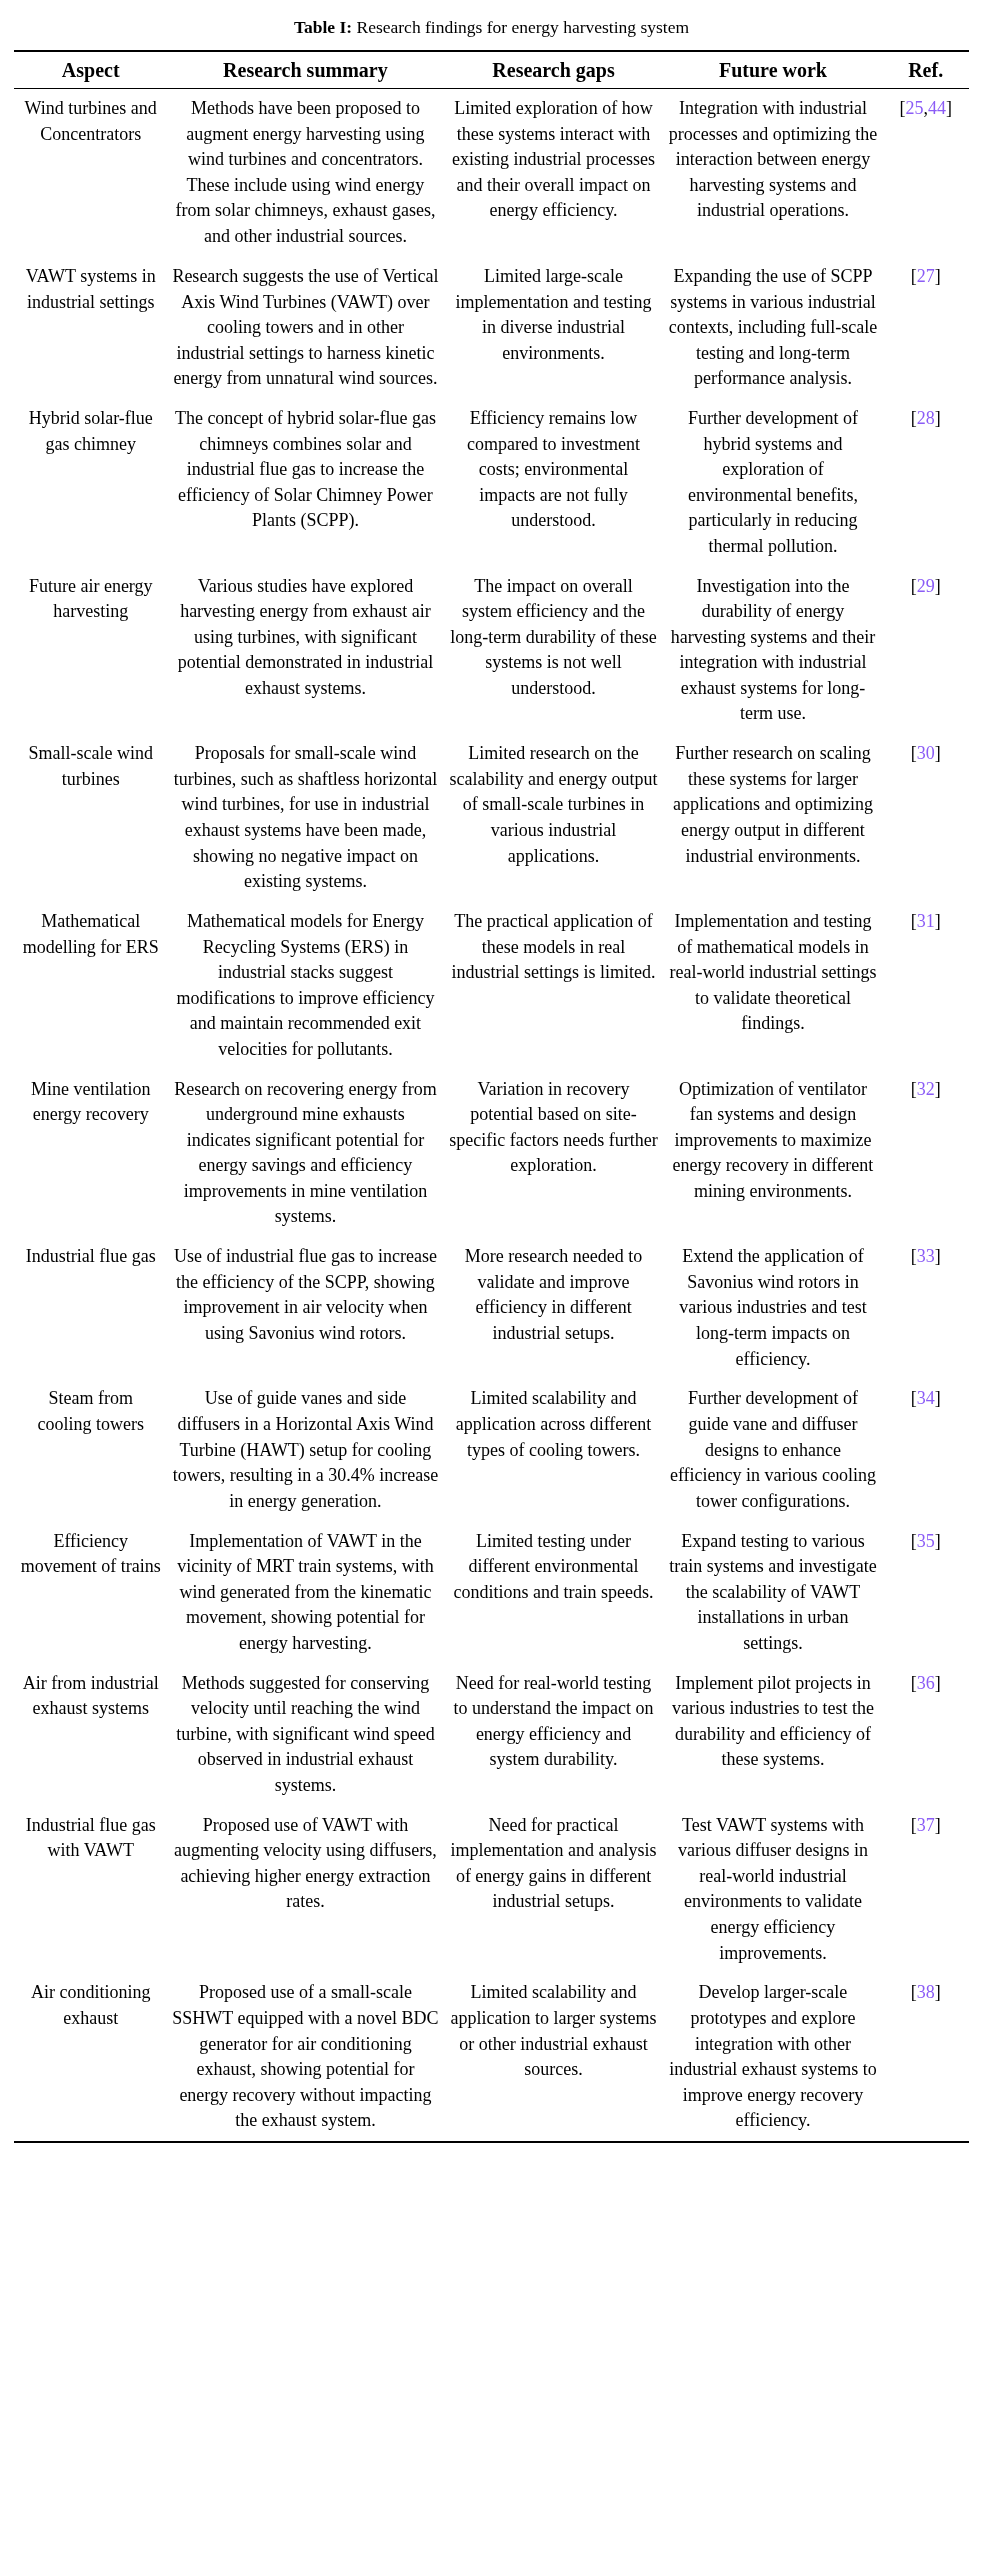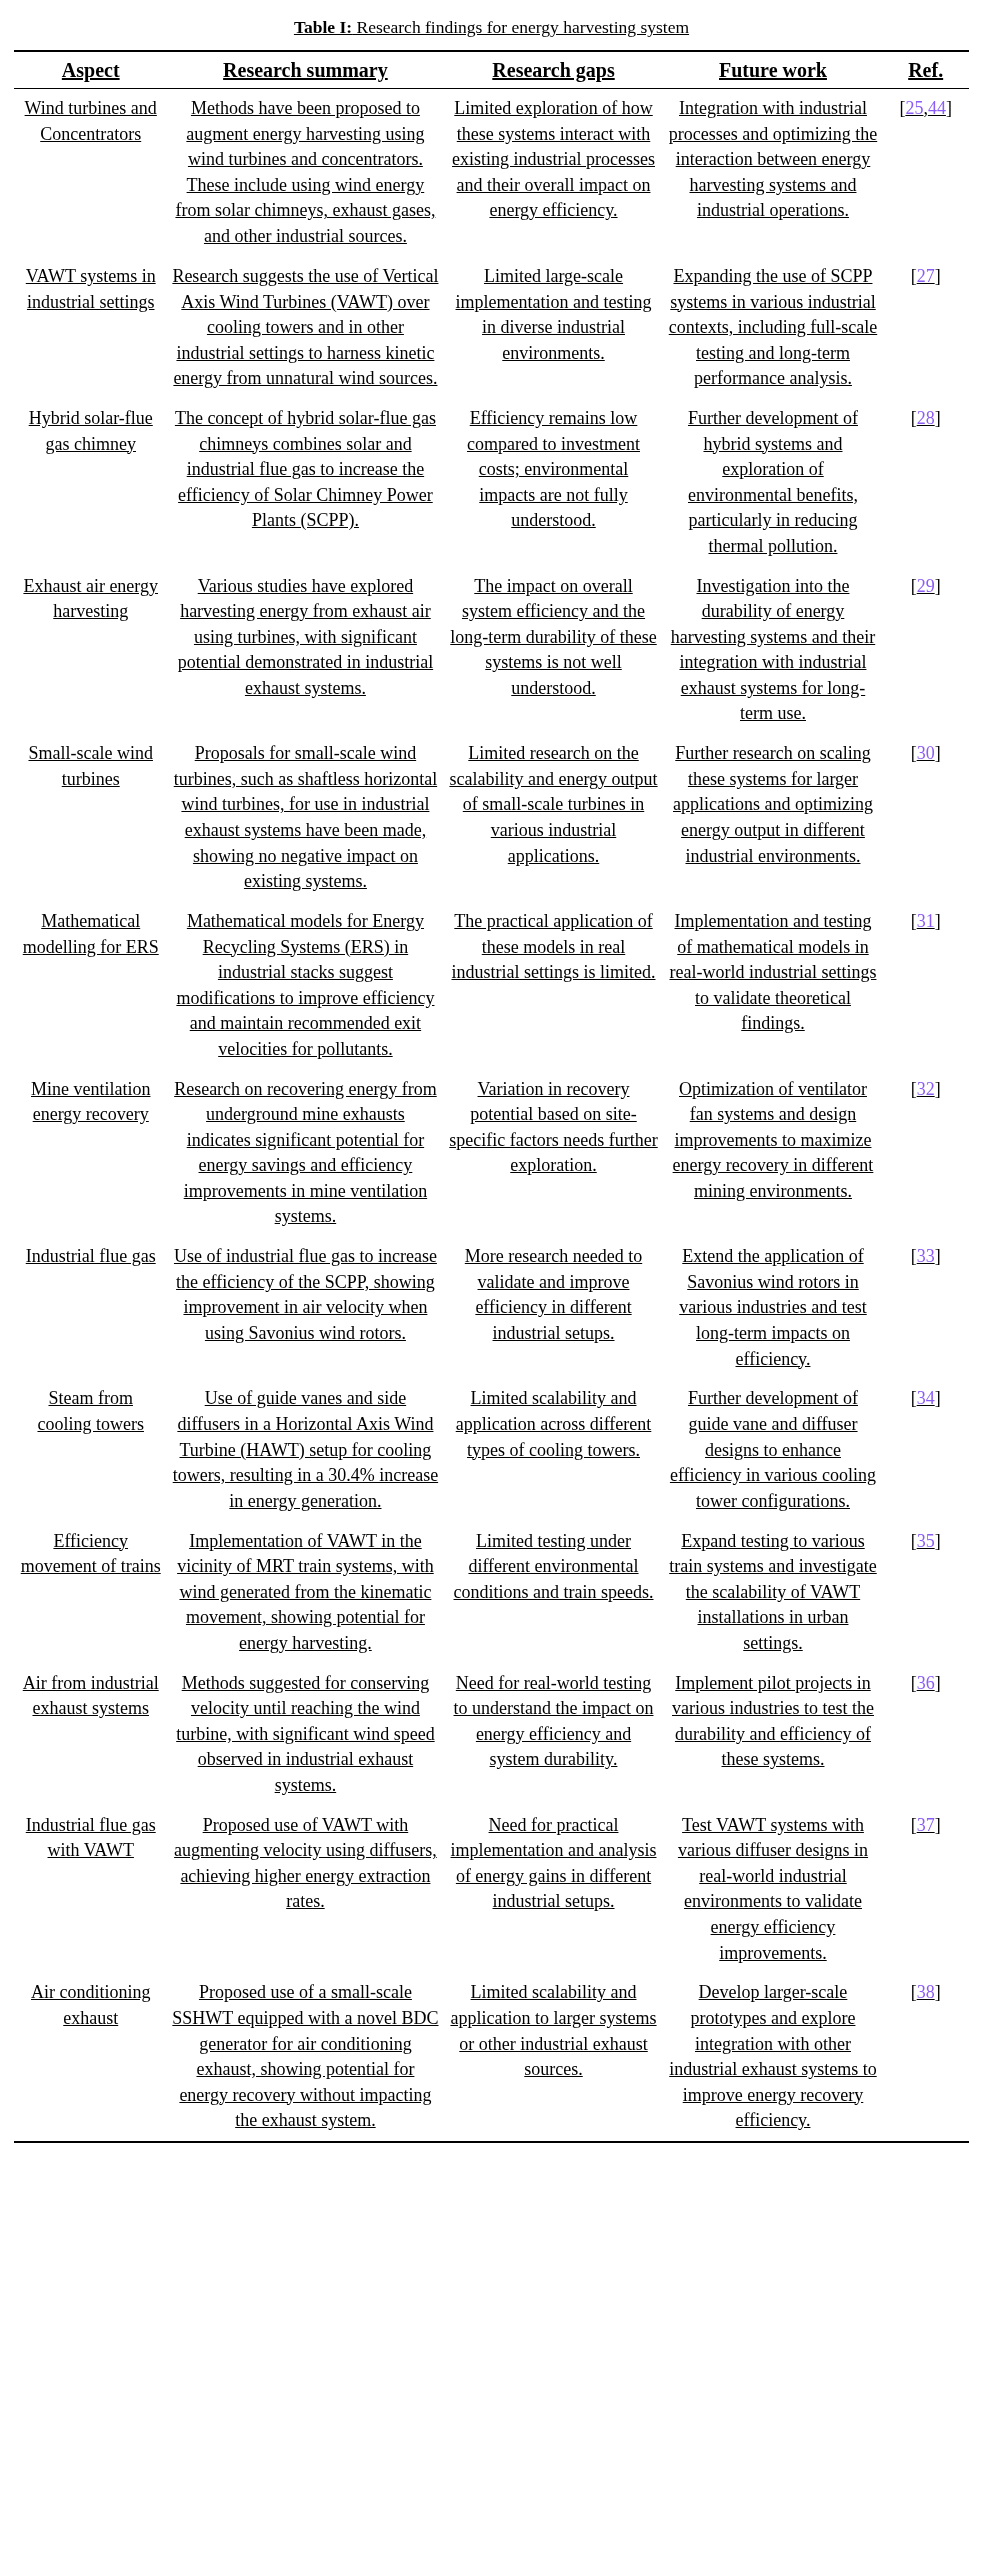--- a/index.html
+++ b/index.html
@@ -10,21 +10,20 @@
   body {
     width: 983px;
     min-height: 2790px;
     font-family: "Liberation Serif", "DejaVu Serif", serif;
     color: #000000;
     box-sizing: border-box;
   }
   .page {
     padding: 13.4px 14.4px 5.2px 14.4px;
     box-sizing: border-box;
-    text-decoration: underline;
   }
   .caption {
     text-align: center;
     font-size: 17.5px;
     line-height: 1.3;
     margin: 3.1px 0 10.3px 0;
   }
   .caption-label {
     font-weight: bold;
   }
@@ -111,21 +110,21 @@
           <td class="ref-cell"><span class="ref-bracket">[</span><span class="ref-link">27</span><span class="ref-bracket">]</span></td>
         </tr>
         <tr>
           <td>Hybrid solar-flue gas chimney</td>
           <td>The concept of hybrid solar-flue gas chimneys combines solar and industrial flue gas to increase the efficiency of Solar Chimney Power Plants (SCPP).</td>
           <td>Efficiency remains low compared to investment costs; environmental impacts are not fully understood.</td>
           <td>Further development of hybrid systems and exploration of environmental benefits, particularly in reducing thermal pollution.</td>
           <td class="ref-cell"><span class="ref-bracket">[</span><span class="ref-link">28</span><span class="ref-bracket">]</span></td>
         </tr>
         <tr>
-          <td>Exhaust air energy harvesting</td>
+          <td>Future air energy harvesting</td>
           <td>Various studies have explored harvesting energy from exhaust air using turbines, with significant potential demonstrated in industrial exhaust systems.</td>
           <td>The impact on overall system efficiency and the long-term durability of these systems is not well understood.</td>
           <td>Investigation into the durability of energy harvesting systems and their integration with industrial exhaust systems for long-term use.</td>
           <td class="ref-cell"><span class="ref-bracket">[</span><span class="ref-link">29</span><span class="ref-bracket">]</span></td>
         </tr>
         <tr>
           <td>Small-scale wind turbines</td>
           <td>Proposals for small-scale wind turbines, such as shaftless horizontal wind turbines, for use in industrial exhaust systems have been made, showing no negative impact on existing systems.</td>
           <td>Limited research on the scalability and energy output of small-scale turbines in various industrial applications.</td>
           <td>Further research on scaling these systems for larger applications and optimizing energy output in different industrial environments.</td>

